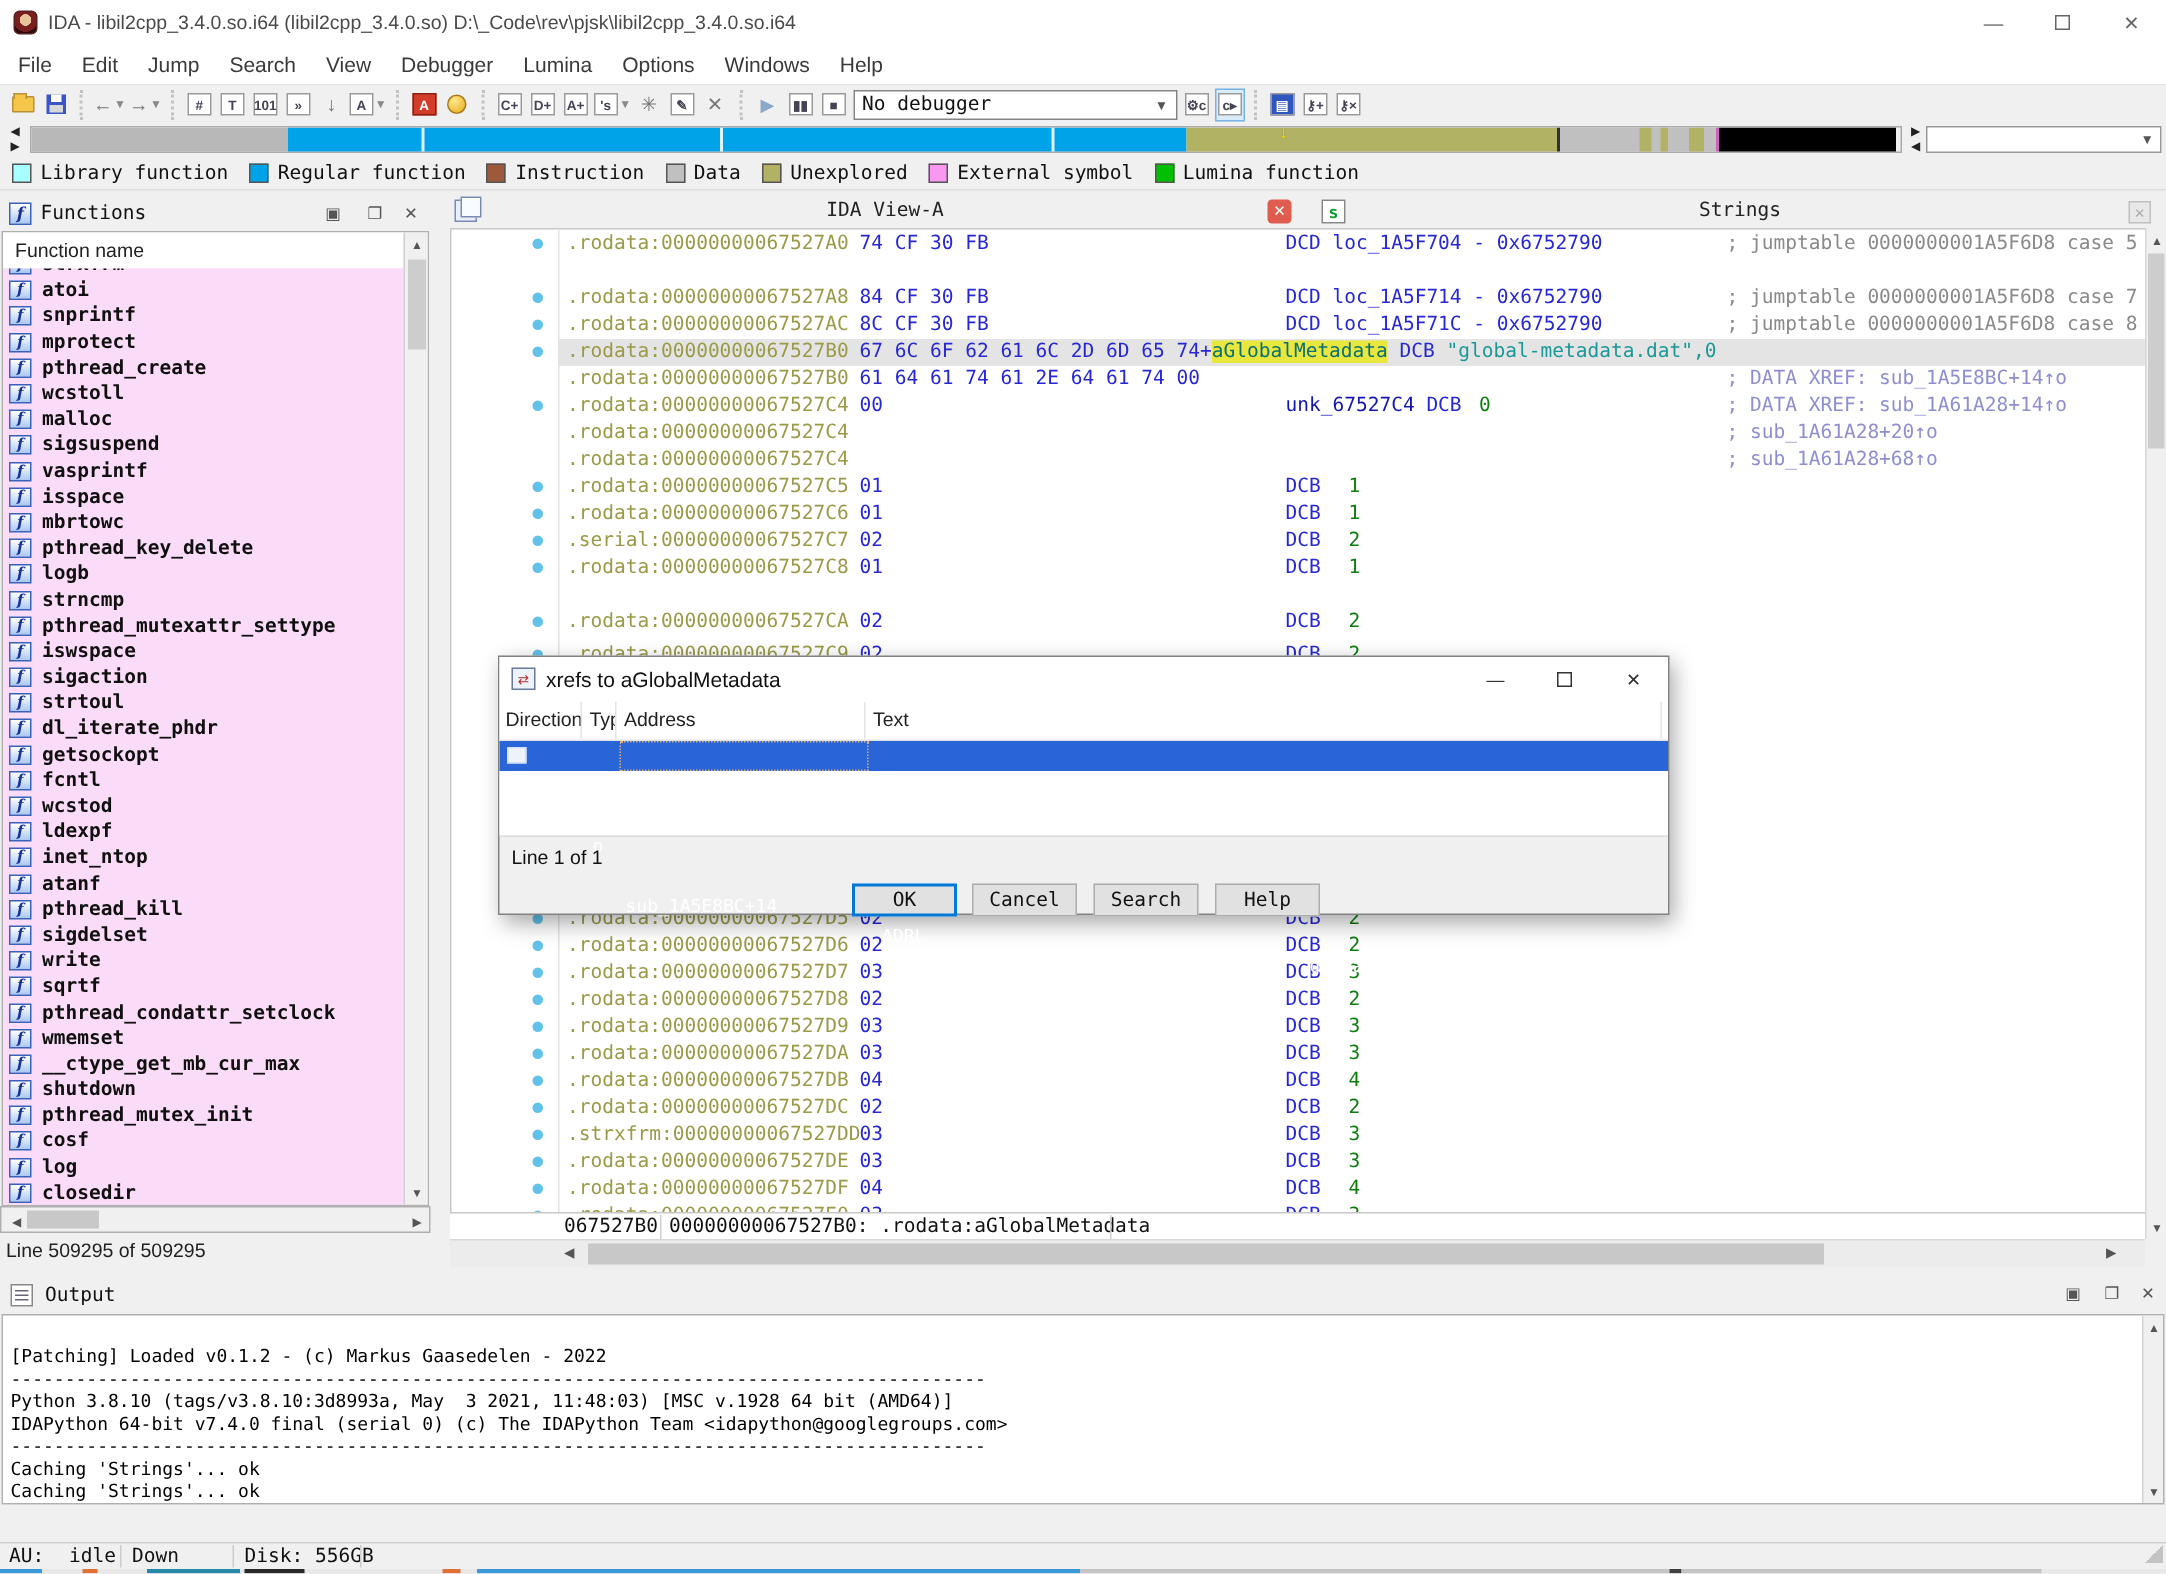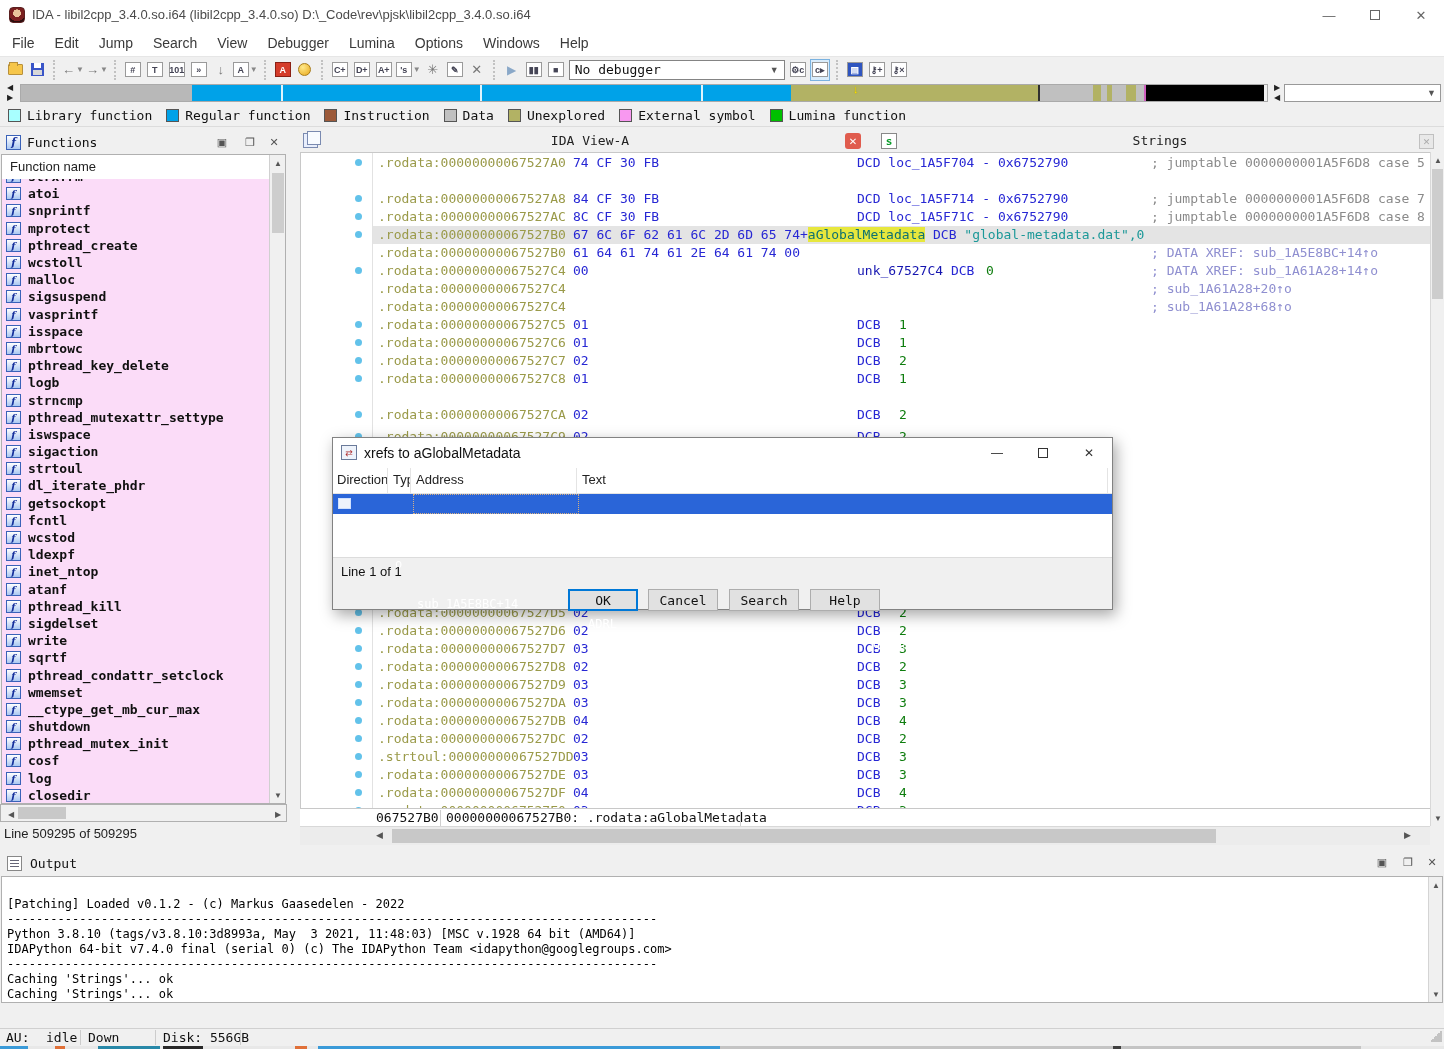--- a/index.html
+++ b/index.html
@@ -516,21 +516,21 @@
   <div class="lrow" style="top: 1px;"><span class="ldot"></span><span class="laddr">.rodata:00000000067527A0</span><span class="lbytes">74 CF 30 FB</span><span class="lins">DCD loc_1A5F704 - 0x6752790</span><span class="lcm">; jumptable 0000000001A5F6D8 case 5</span></div>
       <div class="lrow" style="top: 37px;"><span class="ldot"></span><span class="laddr">.rodata:00000000067527A8</span><span class="lbytes">84 CF 30 FB</span><span class="lins">DCD loc_1A5F714 - 0x6752790</span><span class="lcm">; jumptable 0000000001A5F6D8 case 7</span></div>
       <div class="lrow" style="top: 55px;"><span class="ldot"></span><span class="laddr">.rodata:00000000067527AC</span><span class="lbytes">8C CF 30 FB</span><span class="lins">DCD loc_1A5F71C - 0x6752790</span><span class="lcm">; jumptable 0000000001A5F6D8 case 8</span></div>
       <div class="lrow hl" style="top: 73px;"><span class="ldot"></span><span class="laddr">.rodata:00000000067527B0</span><span class="lbytes">67 6C 6F 62 61 6C 2D 6D 65 74+<span class="lname-hl">aGlobalMetadata</span> <span class="lkw">DCB</span> <span class="lstr">"global-metadata.dat",0</span></span></div>
       <div class="lrow" style="top: 91px;"><span class="laddr">.rodata:00000000067527B0</span><span class="lbytes">61 64 61 74 61 2E 64 61 74 00</span><span class="lcm xref">; DATA XREF: sub_1A5E8BC+14↑o</span></div>
       <div class="lrow" style="top: 109px;"><span class="ldot"></span><span class="laddr">.rodata:00000000067527C4</span><span class="lbytes">00</span><span class="lins"><span class="lunk">unk_67527C4</span> <span class="lkw">DCB</span></span><span class="lval" style="left: 685px;">0</span><span class="lcm xref">; DATA XREF: sub_1A61A28+14↑o</span></div>
       <div class="lrow" style="top: 127px;"><span class="laddr">.rodata:00000000067527C4</span><span class="lcm xref">; sub_1A61A28+20↑o</span></div>
       <div class="lrow" style="top: 145px;"><span class="laddr">.rodata:00000000067527C4</span><span class="lcm xref">; sub_1A61A28+68↑o</span></div>
       <div class="lrow" style="top: 163px;"><span class="ldot"></span><span class="laddr">.rodata:00000000067527C5</span><span class="lbytes">01</span><span class="lins"><span class="lkw">DCB</span></span><span class="lval" style="left: 598px;">1</span></div>
       <div class="lrow" style="top: 181px;"><span class="ldot"></span><span class="laddr">.rodata:00000000067527C6</span><span class="lbytes">01</span><span class="lins"><span class="lkw">DCB</span></span><span class="lval" style="left: 598px;">1</span></div>
-      <div class="lrow" style="top: 199px;"><span class="ldot"></span><span class="laddr">.rodata:00000000067527C7</span><span class="lbytes">02</span><span class="lins"><span class="lkw">DCB</span></span><span class="lval" style="left: 598px;">2</span></div>
+      <div class="lrow" style="top: 199px;"><span class="ldot"></span><span class="laddr">.serial:00000000067527C7</span><span class="lbytes">02</span><span class="lins"><span class="lkw">DCB</span></span><span class="lval" style="left: 598px;">2</span></div>
       <div class="lrow" style="top: 217px;"><span class="ldot"></span><span class="laddr">.rodata:00000000067527C8</span><span class="lbytes">01</span><span class="lins"><span class="lkw">DCB</span></span><span class="lval" style="left: 598px;">1</span></div>
       <div class="lrow" style="top: 235px; margin-top: 40px;"><span class="ldot"></span><span class="laddr">.rodata:00000000067527C9</span><span class="lbytes">02</span><span class="lins"><span class="lkw">DCB</span></span><span class="lval" style="left: 598px;">2</span></div>
       <div class="lrow" style="top: 253px;"><span class="ldot"></span><span class="laddr">.rodata:00000000067527CA</span><span class="lbytes">02</span><span class="lins"><span class="lkw">DCB</span></span><span class="lval" style="left: 598px;">2</span></div>
       <div class="lrow" style="top: 271px; margin-top: 36px;"><span class="ldot"></span><span class="laddr">.rodata:00000000067527CB</span><span class="lbytes">03</span><span class="lins"><span class="lkw">DCB</span></span><span class="lval" style="left: 598px;">3</span></div>
       <div class="lrow" style="top: 289px;"><span class="laddr">.rodata:00000000067527CC</span></div>
       <div class="lrow" style="top: 307px;"><span class="laddr">.rodata:00000000067527CD</span></div>
       <div class="lrow" style="top: 325px;"><span class="laddr">.rodata:00000000067527CE</span></div>
       <div class="lrow" style="top: 343px;"><span class="laddr">.rodata:00000000067527CF</span></div>
       <div class="lrow" style="top: 361px;"><span class="laddr">.rodata:00000000067527D0</span></div>
       <div class="lrow" style="top: 379px;"><span class="laddr">.rodata:00000000067527D1</span></div>
@@ -538,21 +538,21 @@
       <div class="lrow" style="top: 415px;"><span class="laddr">.rodata:00000000067527D3</span></div>
       <div class="lrow" style="top: 433px;"><span class="laddr">.rodata:00000000067527D4</span></div>
       <div class="lrow" style="top: 451px;"><span class="ldot"></span><span class="laddr">.rodata:00000000067527D5</span><span class="lbytes">02</span><span class="lins"><span class="lkw">DCB</span></span><span class="lval" style="left: 598px;">2</span></div>
       <div class="lrow" style="top: 469px;"><span class="ldot"></span><span class="laddr">.rodata:00000000067527D6</span><span class="lbytes">02</span><span class="lins"><span class="lkw">DCB</span></span><span class="lval" style="left: 598px;">2</span></div>
       <div class="lrow" style="top: 487px;"><span class="ldot"></span><span class="laddr">.rodata:00000000067527D7</span><span class="lbytes">03</span><span class="lins"><span class="lkw">DCB</span></span><span class="lval" style="left: 598px;">3</span></div>
       <div class="lrow" style="top: 505px;"><span class="ldot"></span><span class="laddr">.rodata:00000000067527D8</span><span class="lbytes">02</span><span class="lins"><span class="lkw">DCB</span></span><span class="lval" style="left: 598px;">2</span></div>
       <div class="lrow" style="top: 523px;"><span class="ldot"></span><span class="laddr">.rodata:00000000067527D9</span><span class="lbytes">03</span><span class="lins"><span class="lkw">DCB</span></span><span class="lval" style="left: 598px;">3</span></div>
       <div class="lrow" style="top: 541px;"><span class="ldot"></span><span class="laddr">.rodata:00000000067527DA</span><span class="lbytes">03</span><span class="lins"><span class="lkw">DCB</span></span><span class="lval" style="left: 598px;">3</span></div>
       <div class="lrow" style="top: 559px;"><span class="ldot"></span><span class="laddr">.rodata:00000000067527DB</span><span class="lbytes">04</span><span class="lins"><span class="lkw">DCB</span></span><span class="lval" style="left: 598px;">4</span></div>
       <div class="lrow" style="top: 577px;"><span class="ldot"></span><span class="laddr">.rodata:00000000067527DC</span><span class="lbytes">02</span><span class="lins"><span class="lkw">DCB</span></span><span class="lval" style="left: 598px;">2</span></div>
-      <div class="lrow" style="top: 595px;"><span class="ldot"></span><span class="laddr">.strtoul:00000000067527DD</span><span class="lbytes">03</span><span class="lins"><span class="lkw">DCB</span></span><span class="lval" style="left: 598px;">3</span></div>
+      <div class="lrow" style="top: 595px;"><span class="ldot"></span><span class="laddr">.strxfrm:00000000067527DD</span><span class="lbytes">03</span><span class="lins"><span class="lkw">DCB</span></span><span class="lval" style="left: 598px;">3</span></div>
       <div class="lrow" style="top: 613px;"><span class="ldot"></span><span class="laddr">.rodata:00000000067527DE</span><span class="lbytes">03</span><span class="lins"><span class="lkw">DCB</span></span><span class="lval" style="left: 598px;">3</span></div>
       <div class="lrow" style="top: 631px;"><span class="ldot"></span><span class="laddr">.rodata:00000000067527DF</span><span class="lbytes">04</span><span class="lins"><span class="lkw">DCB</span></span><span class="lval" style="left: 598px;">4</span></div>
       <div class="lrow" style="top: 649px;"><span class="ldot"></span><span class="laddr">.rodata:00000000067527E0</span><span class="lbytes">03</span><span class="lins"><span class="lkw">DCB</span></span><span class="lval" style="left: 598px;">3</span></div>
     </div>
   <div id="mv-statusline">
     <span class="c1">067527B0</span>
     <span class="s1"></span>
     <span class="c2">00000000067527B0: .rodata:aGlobalMetadata</span>
     <span class="s2"></span>
   </div>

